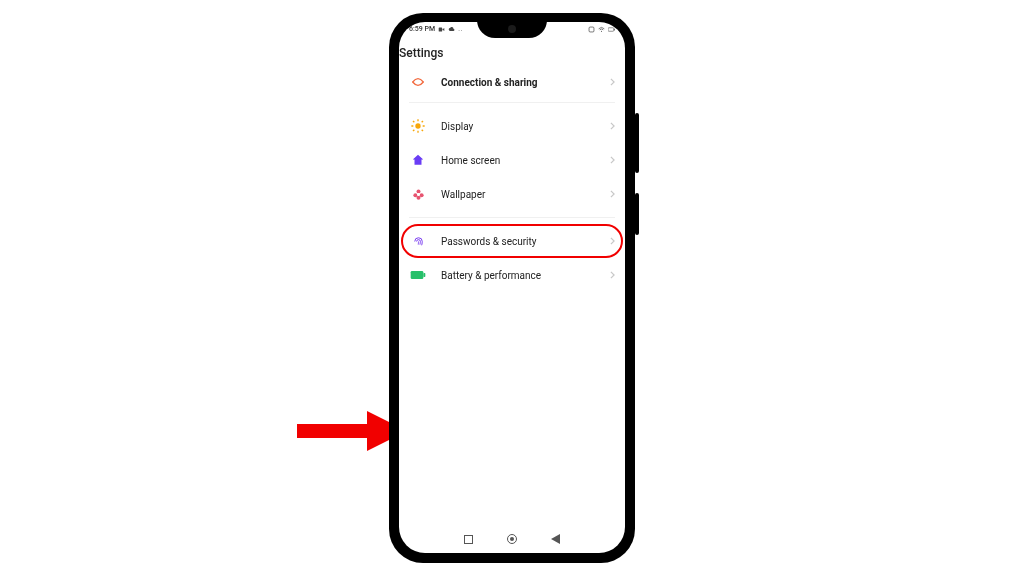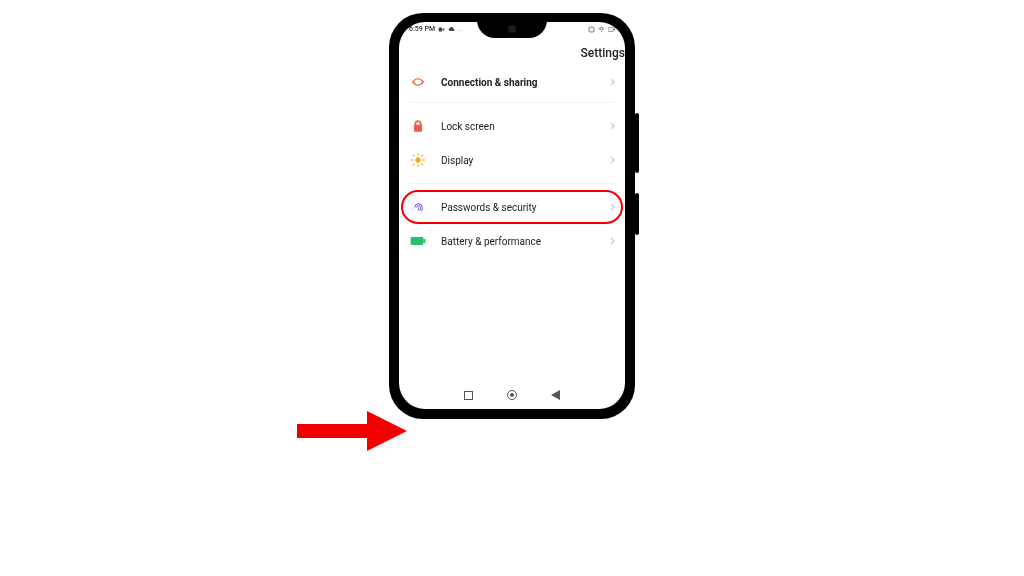--- a/index.html
+++ b/index.html
@@ -2,21 +2,21 @@
 <html><head>
 <meta charset="utf-8">
 <style>
   * { box-sizing: border-box; margin: 0; padding: 0; }
   html, body { width: 1024px; height: 576px; background: #fff; font-family: -apple-system, "Segoe UI", Roboto, Arial, sans-serif; position: relative; }
 
   
   .phone {
     position: absolute;
     left: 389px; top: 13px;
-    width: 246px; height: 406px;
+    width: 246px; height: 550px;
     background: #000;
     border-radius: 34px;
     padding: 9px 10px 10px 10px;
   }
   .phone .screen-wrap {
     width: 100%; height: 100%;
     background: #fff;
     border-radius: 26px;
     overflow: hidden;
     position: relative;
@@ -49,21 +49,21 @@
     padding: 4px 10px 0 10px;
     display: flex; justify-content: space-between; align-items: center;
     font-size: 7px; color:#333; font-weight:500;
   }
   .statusbar .left, .statusbar .right { display:flex; align-items:center; gap:3px; }
   .statusbar svg { display:block; }
   .mini-icon { width:7px; height:7px; fill:#444; }
 
   
   .page-title {
-    text-align: right;
+    text-align: left;
     font-size: 12px;
     font-weight: 500;
     color: #222;
     padding: 14px 0 8px;
   }
 
   
   .list { padding: 0 10px; }
   .row {
     display: flex; align-items: center;
@@ -172,31 +172,20 @@
             </svg>
         </span>
         <span class="label">Connection &amp; sharing</span>
         <svg class="chev" viewBox="0 0 6 10">
             <path d="M1 1 L5 5 L1 9"></path>
           </svg>
       </div>
 
       <div class="divider"></div>
 
-      <div class="row">
-        <span class="icon-slot">
-          <svg width="14" height="14" viewBox="0 0 24 24" fill="#f05a4a">
-              <path d="M6 10V8a6 6 0 1112 0v2h1v12H5V10zm3 0h6V8a3 3 0 00-6 0z"></path>
-            </svg>
-        </span>
-        <span class="label">Lock screen</span>
-        <svg class="chev" viewBox="0 0 6 10">
-            <path d="M1 1 L5 5 L1 9"></path>
-          </svg>
-      </div>
 
       <div class="row">
         <span class="icon-slot">
           <svg width="16" height="16" viewBox="0 0 24 24" fill="#f7a70b">
               <circle cx="12" cy="12" r="4"></circle>
               <g stroke="#f7a70b" stroke-width="2">
                 <line x1="12" y1="2" x2="12" y2="5"></line>
                 <line x1="12" y1="19" x2="12" y2="22"></line>
                 <line x1="2" y1="12" x2="5" y2="12"></line>
                 <line x1="19" y1="12" x2="22" y2="12"></line>
@@ -208,21 +197,47 @@
             </svg>
         </span>
         <span class="label">Display</span>
         <svg class="chev" viewBox="0 0 6 10">
             <path d="M1 1 L5 5 L1 9"></path>
           </svg>
       </div>
 
 
 
-
+      <div class="row">
+        <span class="icon-slot">
+          <svg width="14" height="14" viewBox="0 0 24 24" fill="#6a3df5">
+              <path d="M12 3l9 8h-3v9H6v-9H3z"></path>
+            </svg>
+        </span>
+        <span class="label">Home screen</span>
+        <svg class="chev" viewBox="0 0 6 10">
+            <path d="M1 1 L5 5 L1 9"></path>
+          </svg>
+      </div>
+
+      <div class="row">
+        <span class="icon-slot">
+          <svg width="15" height="15" viewBox="0 0 24 24" fill="#e75470">
+              <circle cx="12" cy="7" r="3.2"></circle>
+              <circle cx="7" cy="13" r="3.2"></circle>
+              <circle cx="17" cy="13" r="3.2"></circle>
+              <circle cx="12" cy="17" r="3.2"></circle>
+              <circle cx="12" cy="12" r="2.3" fill="#fff"></circle>
+            </svg>
+        </span>
+        <span class="label">Wallpaper</span>
+        <svg class="chev" viewBox="0 0 6 10">
+            <path d="M1 1 L5 5 L1 9"></path>
+          </svg>
+      </div>
 
 
       <div class="divider"></div>
 
       <div class="row">
         <div class="ring"></div>
         <span class="icon-slot">
           <svg width="15" height="15" viewBox="0 0 24 24" fill="none" stroke="#7a3df1" stroke-width="1.6">
               <path d="M6 12a6 6 0 0112 0c0 3-1 6-1 6"></path>
               <path d="M9 12a3 3 0 016 0c0 2-.7 5-.7 5"></path>

